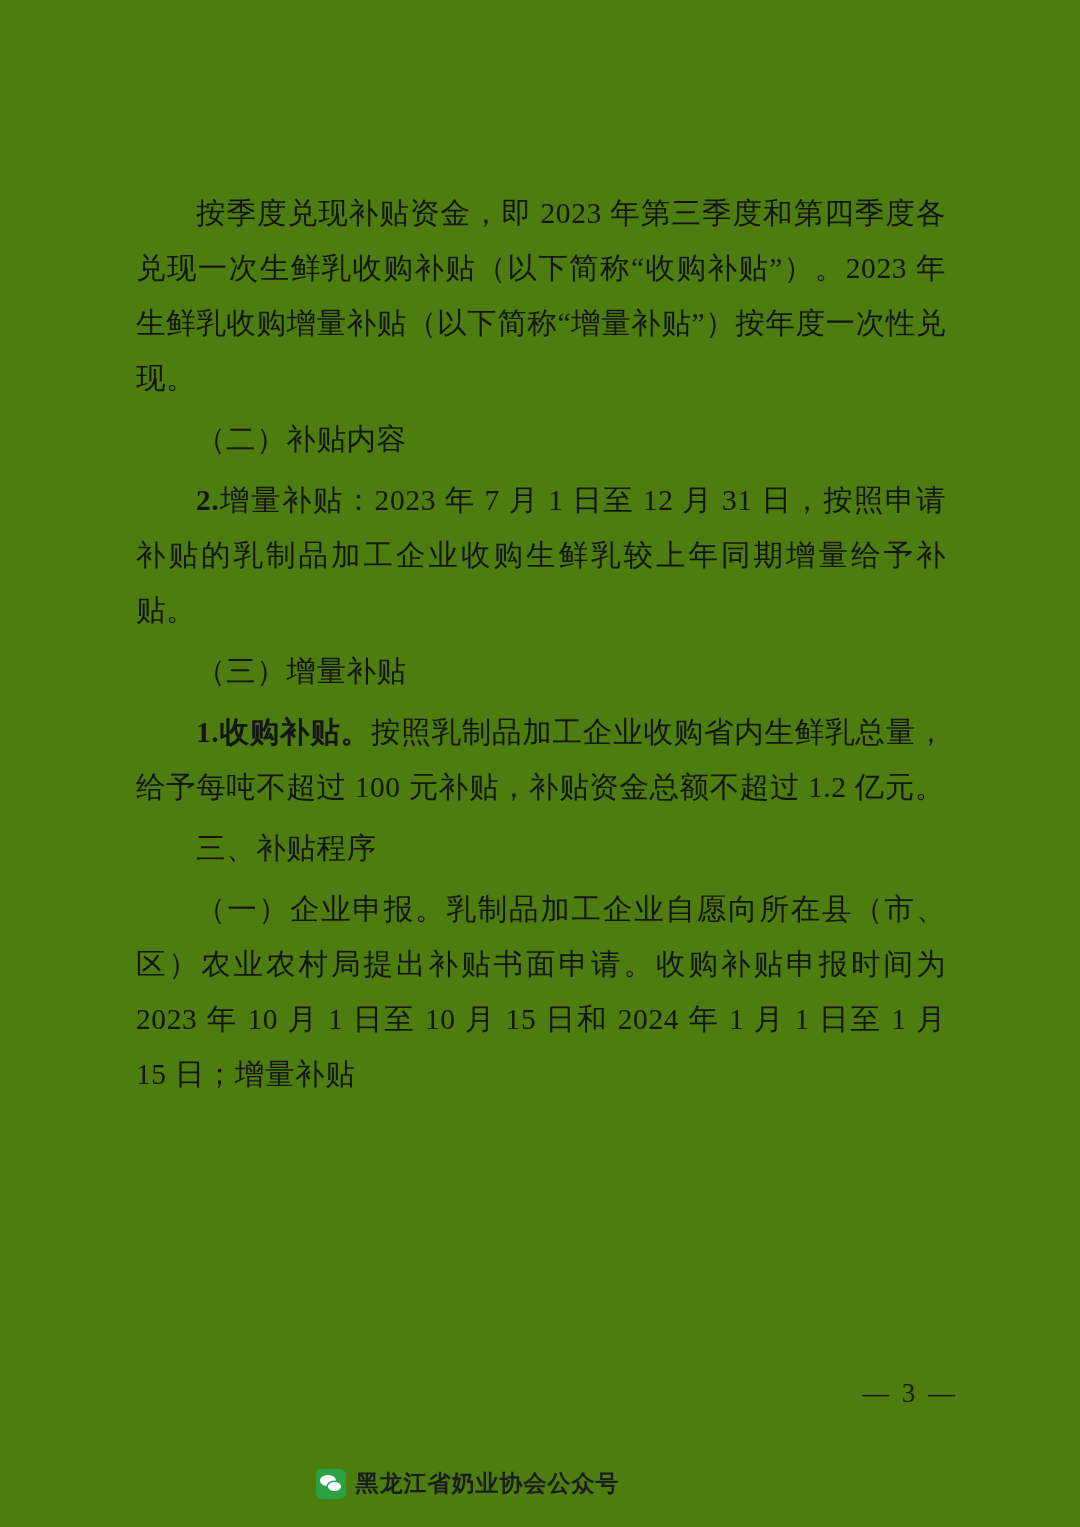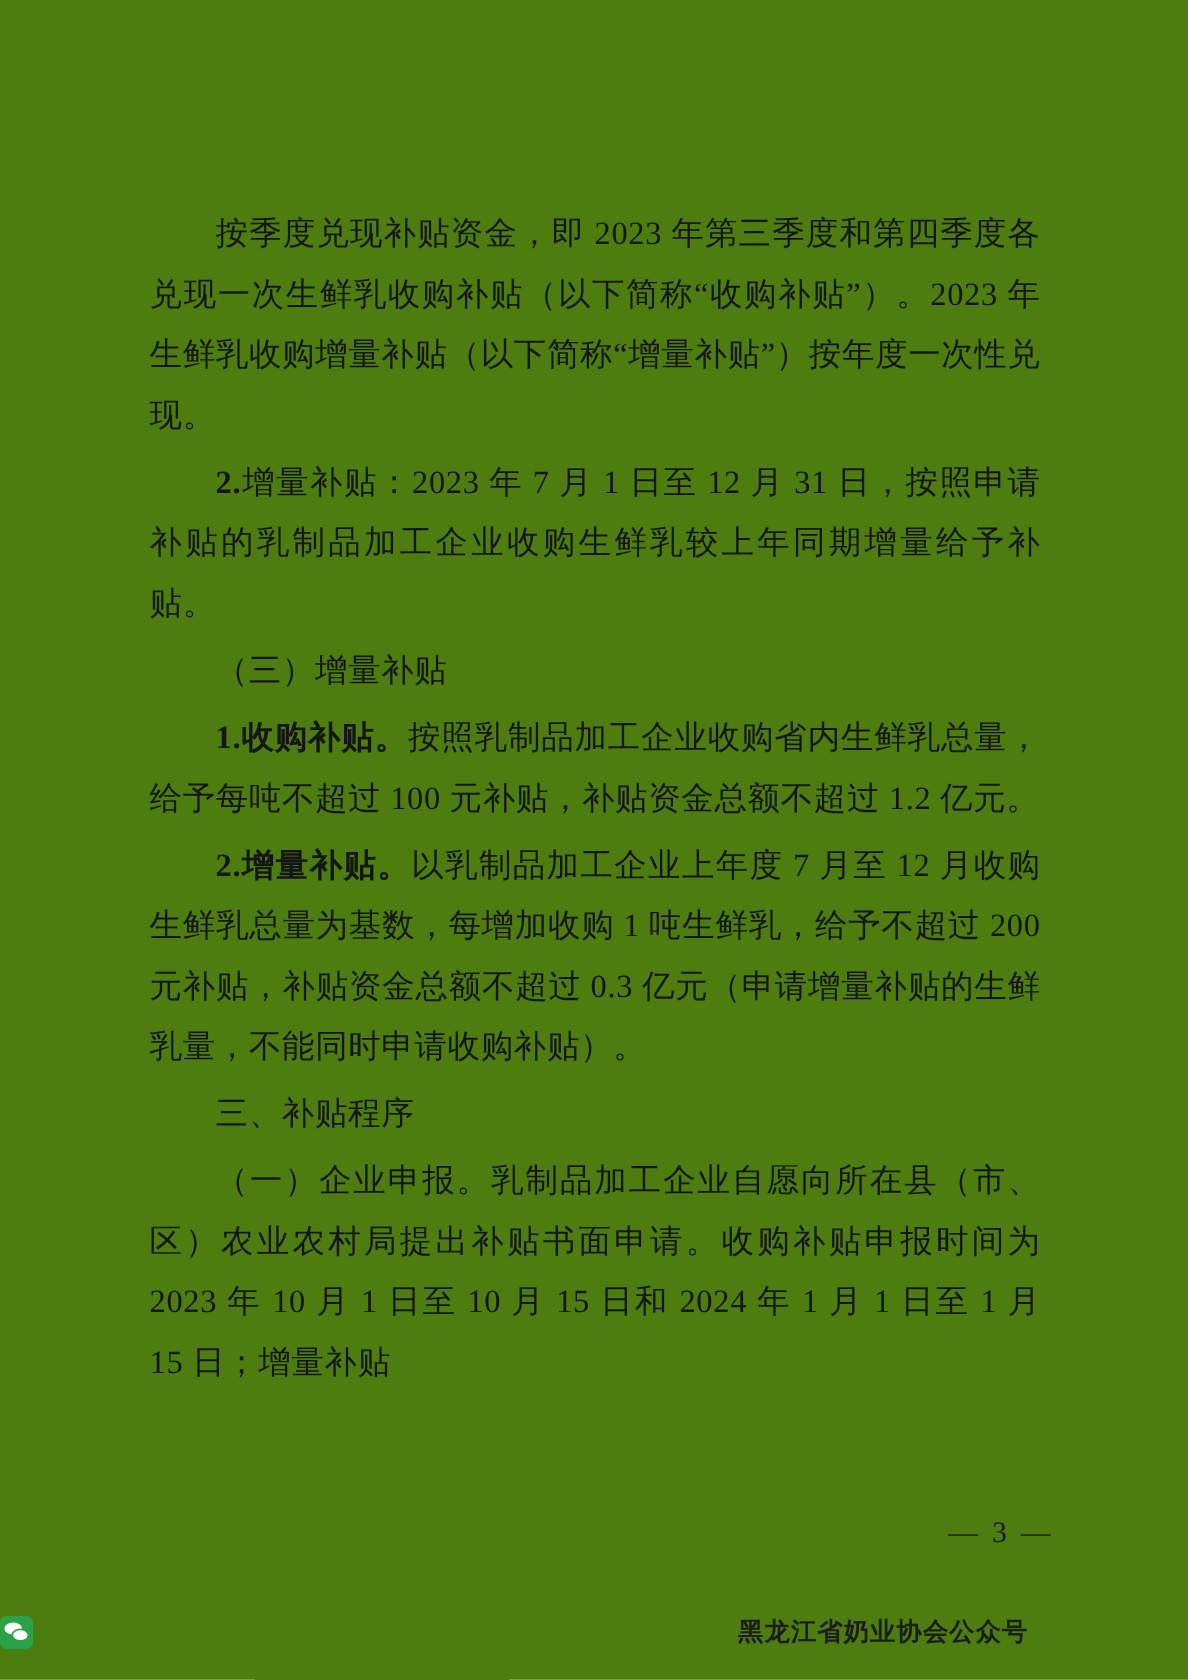--- a/index.html
+++ b/index.html
@@ -62,21 +62,21 @@
     letter-spacing: 3px;
     padding-left: 740px;
     box-sizing: border-box;
   }
   .footer {
     position: absolute;
     left: 0;
     top: 1468px;
     width: 935px;
     display: flex;
-    justify-content: space-between;
+    justify-content: center;
     align-items: center;
     gap: 10px;
   }
   .wechat-badge {
     width: 30px;
     height: 30px;
     border-radius: 6px;
     background: #2ba245;
     position: relative;
     flex: 0 0 auto;
@@ -109,36 +109,34 @@
   }
 </style>
 </head>
 <body>
 
 <div class="page">
 
   <div class="content">
     <p class="para indent">按季度兑现补贴资金，即 2023 年第三季度和第四季度各兑现一次生鲜乳收购补贴（以下简称“收购补贴”）。2023 年生鲜乳收购增量补贴（以下简称“增量补贴”）按年度一次性兑现。</p>
 
+    <p class="para indent">（二）补贴内容</p>
 
 
     <p class="para indent">
       <span class="b">2.</span><span>增量补贴：2023 年 7 月 1 日至 12 月 31 日，按照申请补贴的乳制品加工企业收购生鲜乳较上年同期增量给予补贴。</span>
     </p>
 
 
     <p class="para indent">（三）增量补贴</p>
 
     <p class="para indent">
       <span class="b">1.收购补贴。</span><span>按照乳制品加工企业收购省内生鲜乳总量，给予每吨不超过 100 元补贴，补贴资金总额不超过 1.2 亿元。</span>
     </p>
 
-    <p class="para indent">
-      <span class="b">2.增量补贴。</span><span>以乳制品加工企业上年度 7 月至 12 月收购生鲜乳总量为基数，每增加收购 1 吨生鲜乳，给予不超过 200 元补贴，补贴资金总额不超过 0.3 亿元（申请增量补贴的生鲜乳量，不能同时申请收购补贴）。</span>
-    </p>
 
     <p class="para indent heading">三、补贴程序</p>
 
     <p class="para indent">（一）企业申报。乳制品加工企业自愿向所在县（市、区）农业农村局提出补贴书面申请。收购补贴申报时间为 2023 年 10 月 1 日至 10 月 15 日和 2024 年 1 月 1 日至 1 月 15 日；增量补贴</p>
   </div>
 
   <div class="pagenum">— 3 —</div>
 
   <div class="footer">
     <div class="wechat-badge">

